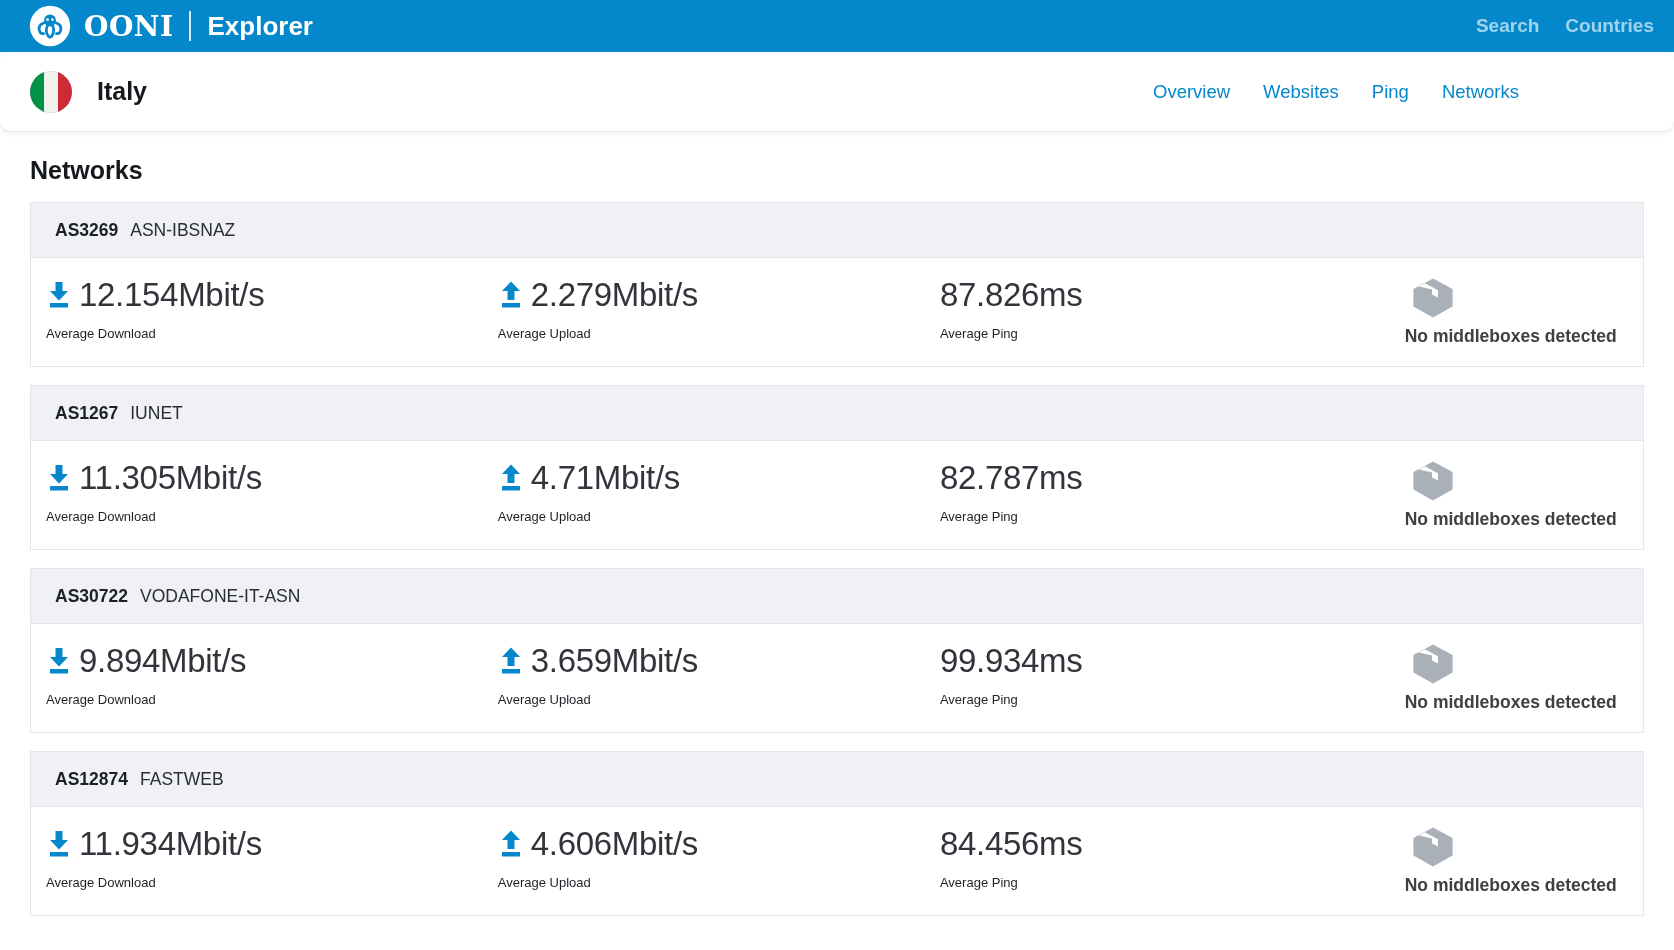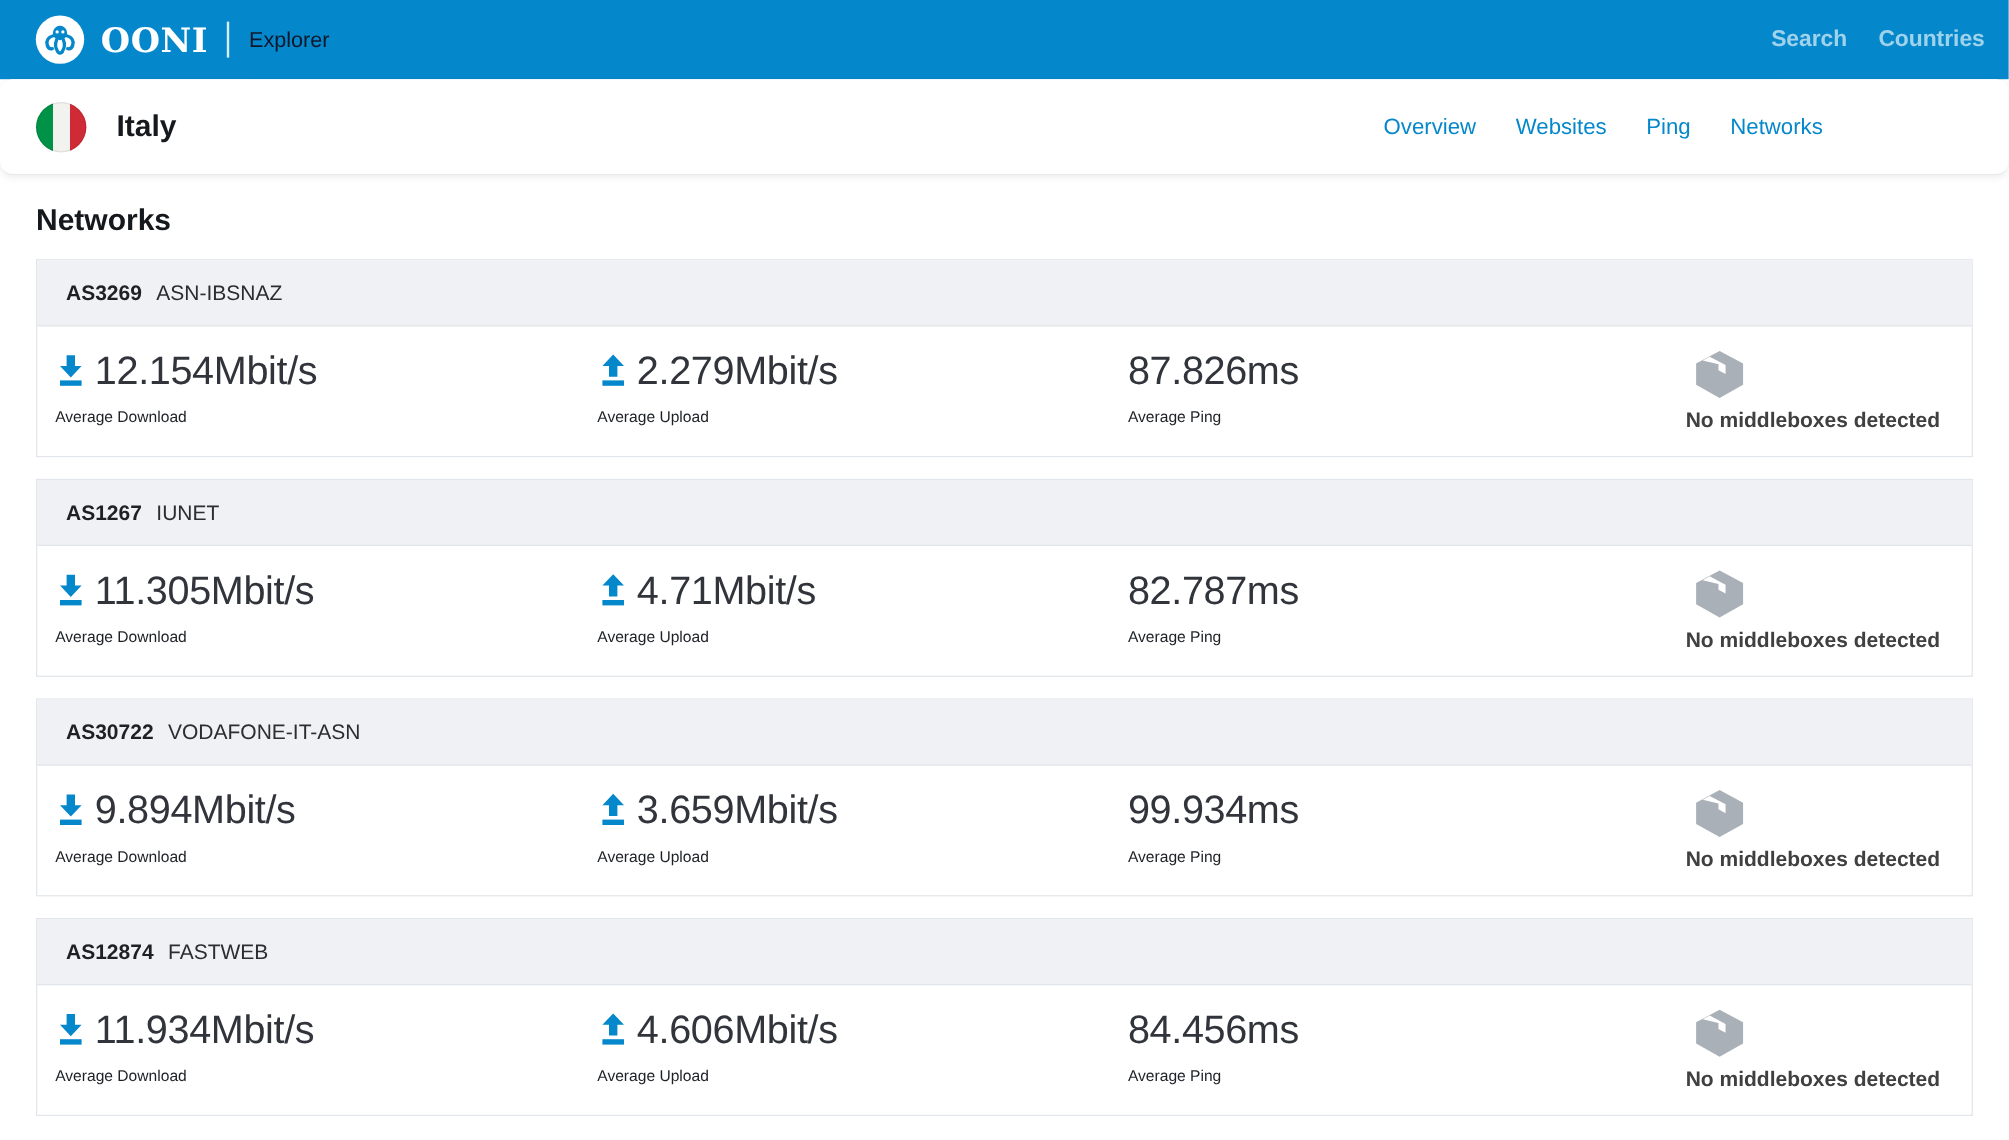--- a/index.html
+++ b/index.html
@@ -6,32 +6,32 @@
   * { box-sizing: border-box; margin: 0; padding: 0; }
   html, body { background: #fff; }
   body {
     width: 1674px; height: 950px; overflow: hidden;
     font-family: "Liberation Sans", sans-serif;
     color: #22262b;
   }
 
   
   .app-header {
-    height: 66px; background: #0588CB;
+    height: 52px; background: #0588CB;
     display: flex; align-items: center;
     padding: 0 20px 0 28px;
   }
   .brand { display: flex; align-items: center; gap: 12px; cursor: pointer; }
   .brand-logo { width: 44px; height: 44px; display: block; }
   .brand-name {
     font-family: "DejaVu Serif", serif;
     font-weight: 700; font-size: 28px; color: #fff; letter-spacing: 0.5px;
   }
   .brand-sep { width: 2px; height: 30px; background: rgba(255,255,255,0.85); margin: 0 4px; }
-  .brand-suffix { font-size: 18px; color: #0f172a; font-weight: 400; }
+  .brand-suffix { font-size: 26px; color: #ffffff; font-weight: 700; }
   .app-nav { margin-left: auto; display: flex; gap: 26px; }
   .app-nav-link {
     color: rgba(255,255,255,0.62); font-size: 19px; text-decoration: none; cursor: pointer; font-weight: bold;
   }
 
   
   .country-bar {
     height: 80px; background: #fff;
     display: flex; align-items: center;
     padding: 0 0 0 30px;

